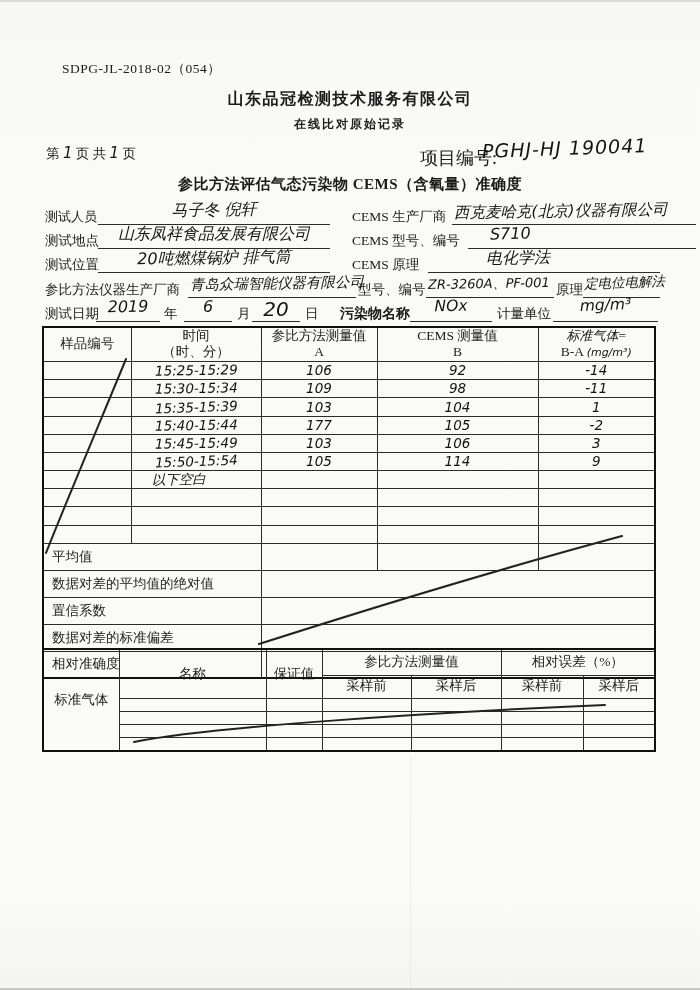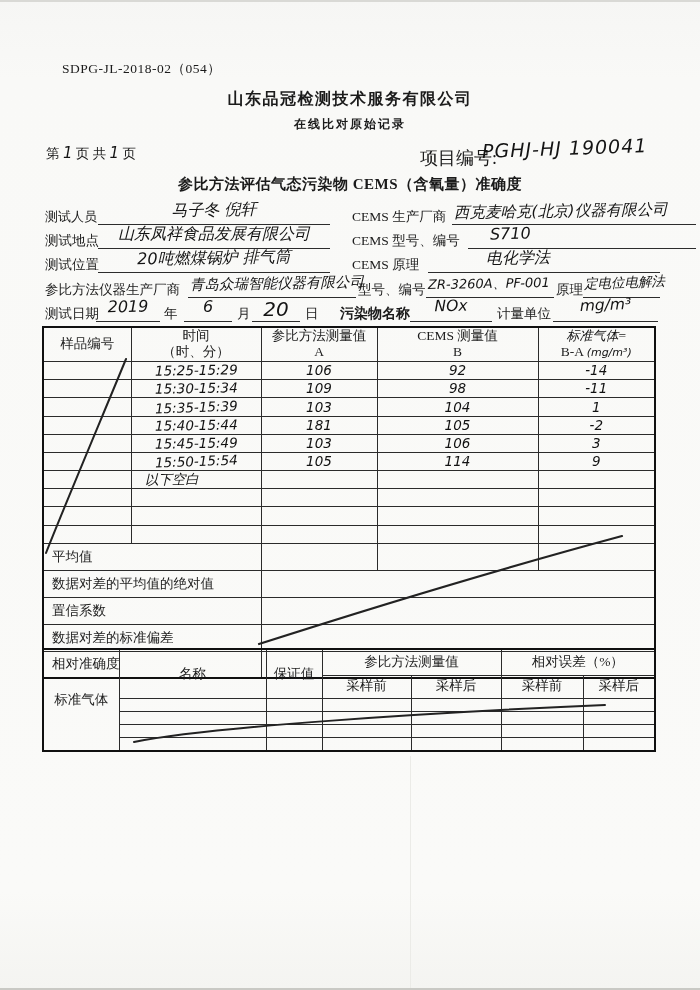--- a/index.html
+++ b/index.html
@@ -156,41 +156,41 @@
     <tr class="drow">
       <td></td>
       <td class="hwcell"><span class="tilt1">15:35-15:39</span></td>
       <td class="hwcell">103</td>
       <td class="hwcell">104</td>
       <td class="hwcell">1</td>
     </tr>
     <tr class="drow">
       <td></td>
       <td class="hwcell"><span class="tilt2">15:40-15:44</span></td>
-      <td class="hwcell">181</td>
+      <td class="hwcell">177</td>
       <td class="hwcell">105</td>
       <td class="hwcell">-2</td>
     </tr>
     <tr class="drow">
       <td></td>
       <td class="hwcell"><span class="tilt2">15:45-15:49</span></td>
       <td class="hwcell">103</td>
       <td class="hwcell">106</td>
       <td class="hwcell">3</td>
     </tr>
     <tr class="drow">
       <td></td>
       <td class="hwcell"><span class="tilt1">15:50-15:54</span></td>
       <td class="hwcell">105</td>
       <td class="hwcell">114</td>
       <td class="hwcell">9</td>
     </tr>
     <tr class="drow">
       <td></td>
-      <td class="hwcell" style="text-align:left;padding-left:13px;"><span class="tilt2">以下空白</span></td>
+      <td class="hwcell" style="text-align:left;padding-left:20px;"><span class="tilt2">以下空白</span></td>
       <td></td>
           <td></td>
           <td></td>
     </tr>
     <tr class="drow">
           <td></td>
           <td></td>
           <td></td>
           <td></td>
           <td></td>

